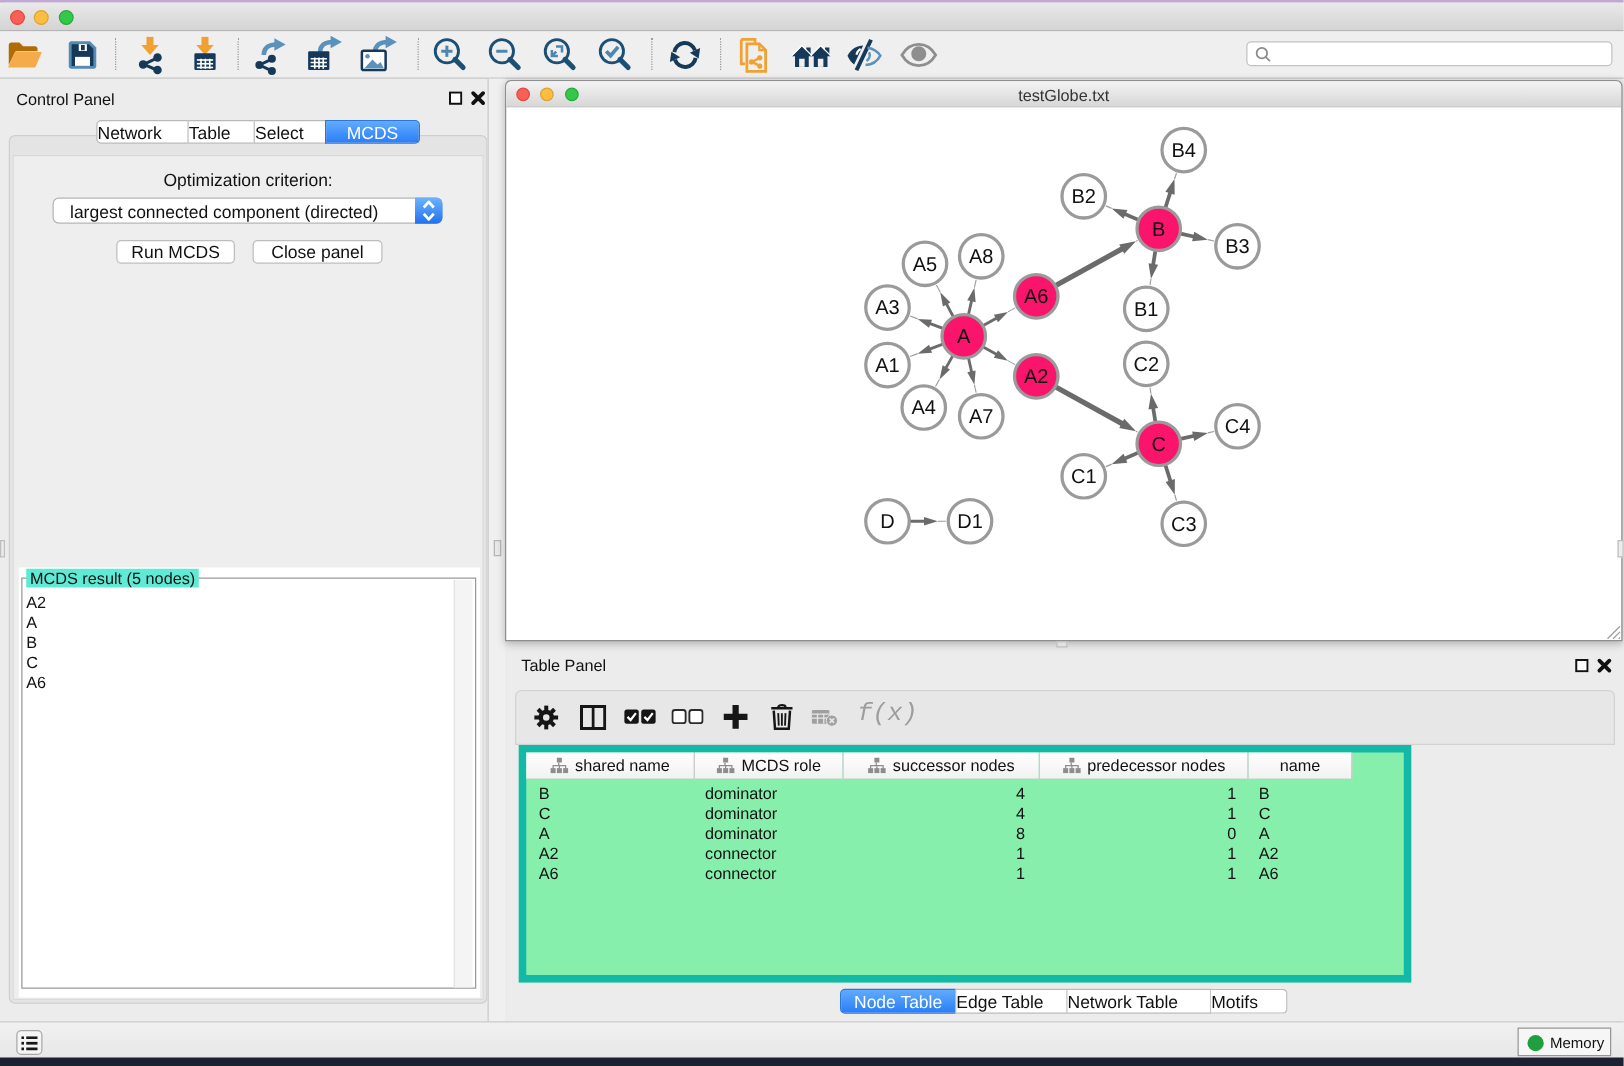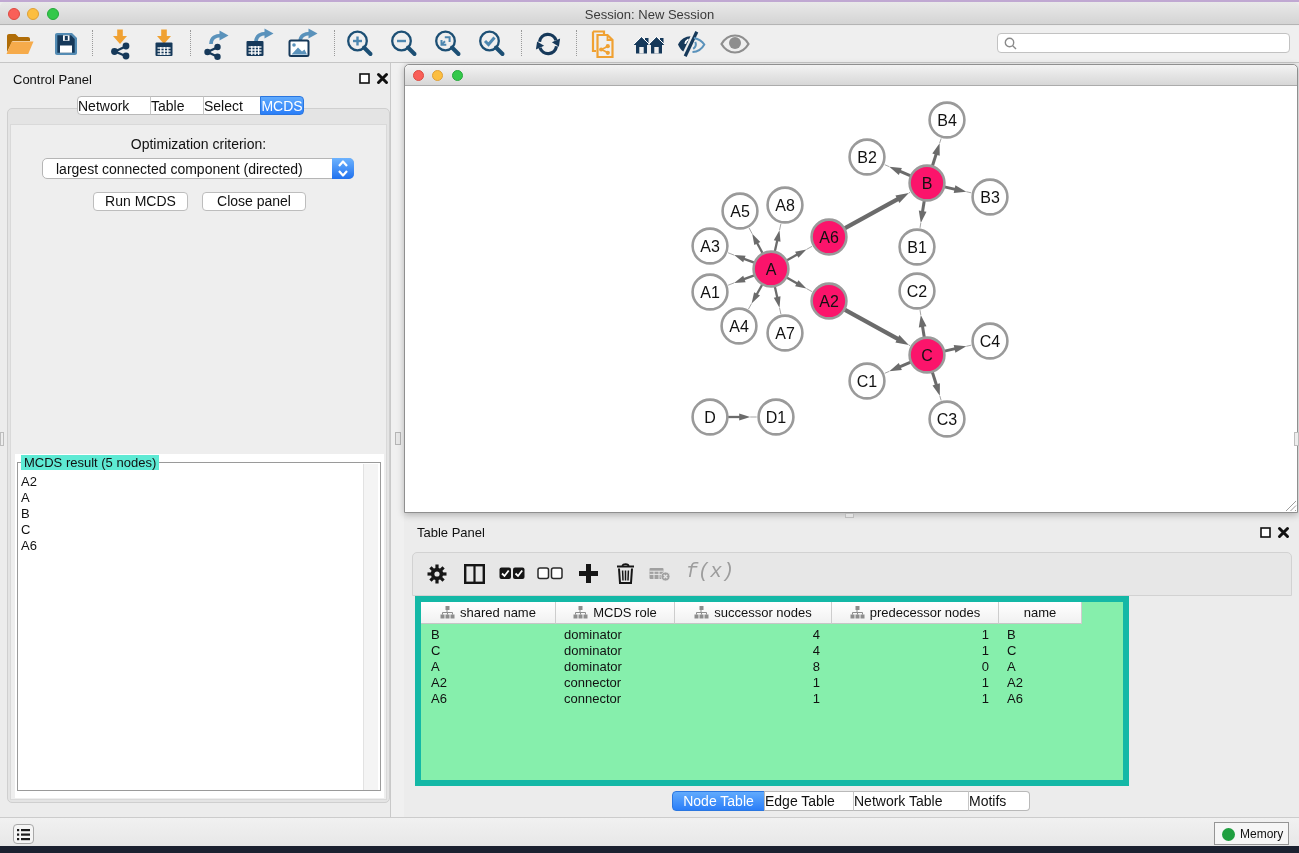--- a/index.html
+++ b/index.html
@@ -14,21 +14,20 @@
 .btn{background:#fff;border:1px solid #bdbdbd;border-radius:4px;color:#111;text-align:center;font-size:14px}
 </style></head>
 <body>
 
 <div class="ab" style="left:0;top:0;width:1299px;height:2px;background:#c0a8d2"></div>
 
 <div class="ab" style="left:0;top:2px;width:1299px;height:23px;background:linear-gradient(180deg,#e9e9e9,#d4d4d4);border-bottom:1px solid #b4b4b4;border-radius:5px 5px 0 0">
   <div class="light tl-red" style="left:8px;top:6px;width:12px;height:12px"></div>
   <div class="light tl-yel" style="left:27px;top:6px;width:12px;height:12px"></div>
   <div class="light tl-grn" style="left:47px;top:6px;width:12px;height:12px"></div>
-  <div class="ab" style="left:0;right:0;top:5px;text-align:center;font-size:13px;color:#3a3a3a">Session: New Session</div>
 </div>
 
 <div class="ab" style="left:0;top:26px;width:1299px;height:37px;background:#efefef;border-bottom:1px solid #c6c6c6" id="toolbar">
 <style>
 .ic{position:absolute;top:2px}
 </style>
 
 <svg class="ic" style="left:4px" width="32" height="32" viewBox="0 0 32 32">
 <path d="M3,24 L3,8 C3,6.9 3.9,6 5,6 L11.5,6 L14.5,9 L24,9 C25.1,9 26,9.9 26,11 L26,13 L8.5,13 Z" fill="#b06d07"></path>
 <path d="M2.5,26 L7.8,13.5 L29.5,13.5 L24.2,26 Z" fill="#f6ab4b"></path>
@@ -211,21 +210,21 @@
     <path d="M2.5,2.5 L10.5,10.5 M10.5,2.5 L2.5,10.5" stroke="#111" stroke-width="3" stroke-linecap="round"></path>
   </svg>
 
 <div class="ab" style="left:7px;top:108px;width:383px;height:695px;background:#e4e4e4;border:1px solid #cfcfcf;border-radius:5px"></div>
 <div class="ab" style="left:10px;top:124px;width:377px;height:676px;background:#eeeeee;border:1px solid #d9d9d9"></div>
 
 <div class="ab" style="left:77px;top:96px;height:19px">
   <div class="tabwhite" style="position:absolute;left:0;width:74px;height:19px;border-radius:4px 0 0 4px;font-size:14px;line-height:18px">Network</div>
   <div class="tabwhite" style="position:absolute;left:73px;width:54px;height:19px;border-left:1px solid #c6c6c6;font-size:14px;line-height:18px">Table</div>
   <div class="tabwhite" style="position:absolute;left:126px;width:58px;height:19px;border-left:1px solid #c6c6c6;font-size:14px;line-height:18px">Select</div>
-  <div class="tabblue" style="position:absolute;left:183px;width:44px;height:19px;border-radius:0 4px 4px 0;font-size:14px;line-height:18px">MCDS</div>
+  <div class="tabblue" style="position:absolute;left:183px;width:76px;height:19px;border-radius:0 4px 4px 0;font-size:14px;line-height:18px">MCDS</div>
 </div>
 <div class="ab" style="left:10px;top:136px;width:377px;text-align:center;font-size:14px;color:#111">Optimization criterion:</div>
 
 <div class="ab" style="left:42px;top:158px;width:312px;height:21px;background:#fff;border:1px solid #b5b5b5;border-radius:5px">
   <div class="ab" style="left:13px;top:2px;font-size:14px;color:#111">largest connected component (directed)</div>
   <div class="ab" style="right:-1px;top:-1px;width:22px;height:21px;background:linear-gradient(180deg,#6db3fe,#2071ee);border-radius:0 5px 5px 0">
     <svg width="22" height="21">
         <path d="M7,8 L11,3.5 L15,8" fill="none" stroke="#fff" stroke-width="2.2" stroke-linejoin="round"></path>
         <path d="M7,13 L11,17.5 L15,13" fill="none" stroke="#fff" stroke-width="2.2" stroke-linejoin="round"></path>
       </svg>
@@ -241,20 +240,21 @@
 <div class="ab" style="left:21px;top:474px;font-size:13px;color:#111;line-height:15.9px">A2<br>A<br>B<br>C<br>A6</div>
 
 <div class="ab" style="left:390px;top:63px;width:14px;height:754px;background:#f0f0f0;border-left:1px solid #c9c9c9"></div>
 <div class="ab" style="left:395px;top:432px;width:6px;height:13px;background:#e8e8e8;border:1px solid #b5b5b5"></div>
 
 <div class="ab" style="left:404px;top:64px;width:894px;height:449px;border:1px solid #8f8f8f;border-radius:5px 5px 0 0;box-shadow:0 2px 7px rgba(0,0,0,0.25);background:#fff">
   <div style="height:21px;background:linear-gradient(180deg,#f3f3f3,#d7d7d7);border-bottom:1px solid #ababab;border-radius:5px 5px 0 0;position:relative">
     <div class="light tl-red" style="left:8px;top:5px;width:11px;height:11px"></div>
     <div class="light tl-yel" style="left:27px;top:5px;width:11px;height:11px"></div>
     <div class="light tl-grn" style="left:47px;top:5px;width:11px;height:11px"></div>
+    <div class="ab" style="left:0;right:0;top:4px;text-align:center;font-size:13px;color:#333">testGlobe.txt</div>
   </div>
 </div>
 <svg class="ab" style="left:1285px;top:500px" width="12" height="12">
     <path d="M11,1 L1,11 M11,5.5 L5.5,11 M11,10 L10,11" stroke="#9d9d9d" stroke-width="1"></path>
   </svg>
 <svg width="893" height="427" style="position:absolute;left:405px;top:86px">
 <line x1="349.3" y1="189.3" x2="337.6" y2="193.7" stroke="#6b6b6b" stroke-width="2.3"></line>
 <polygon points="329.1,196.9 338.2,189.8 340.6,196.2" fill="#6b6b6b"></polygon>
 <line x1="329.1" y1="196.9" x2="323.1" y2="199.2" stroke="#9b9b9b" stroke-width="0.9"></line>
 <line x1="349.3" y1="176.7" x2="337.6" y2="172.3" stroke="#6b6b6b" stroke-width="2.3"></line>

